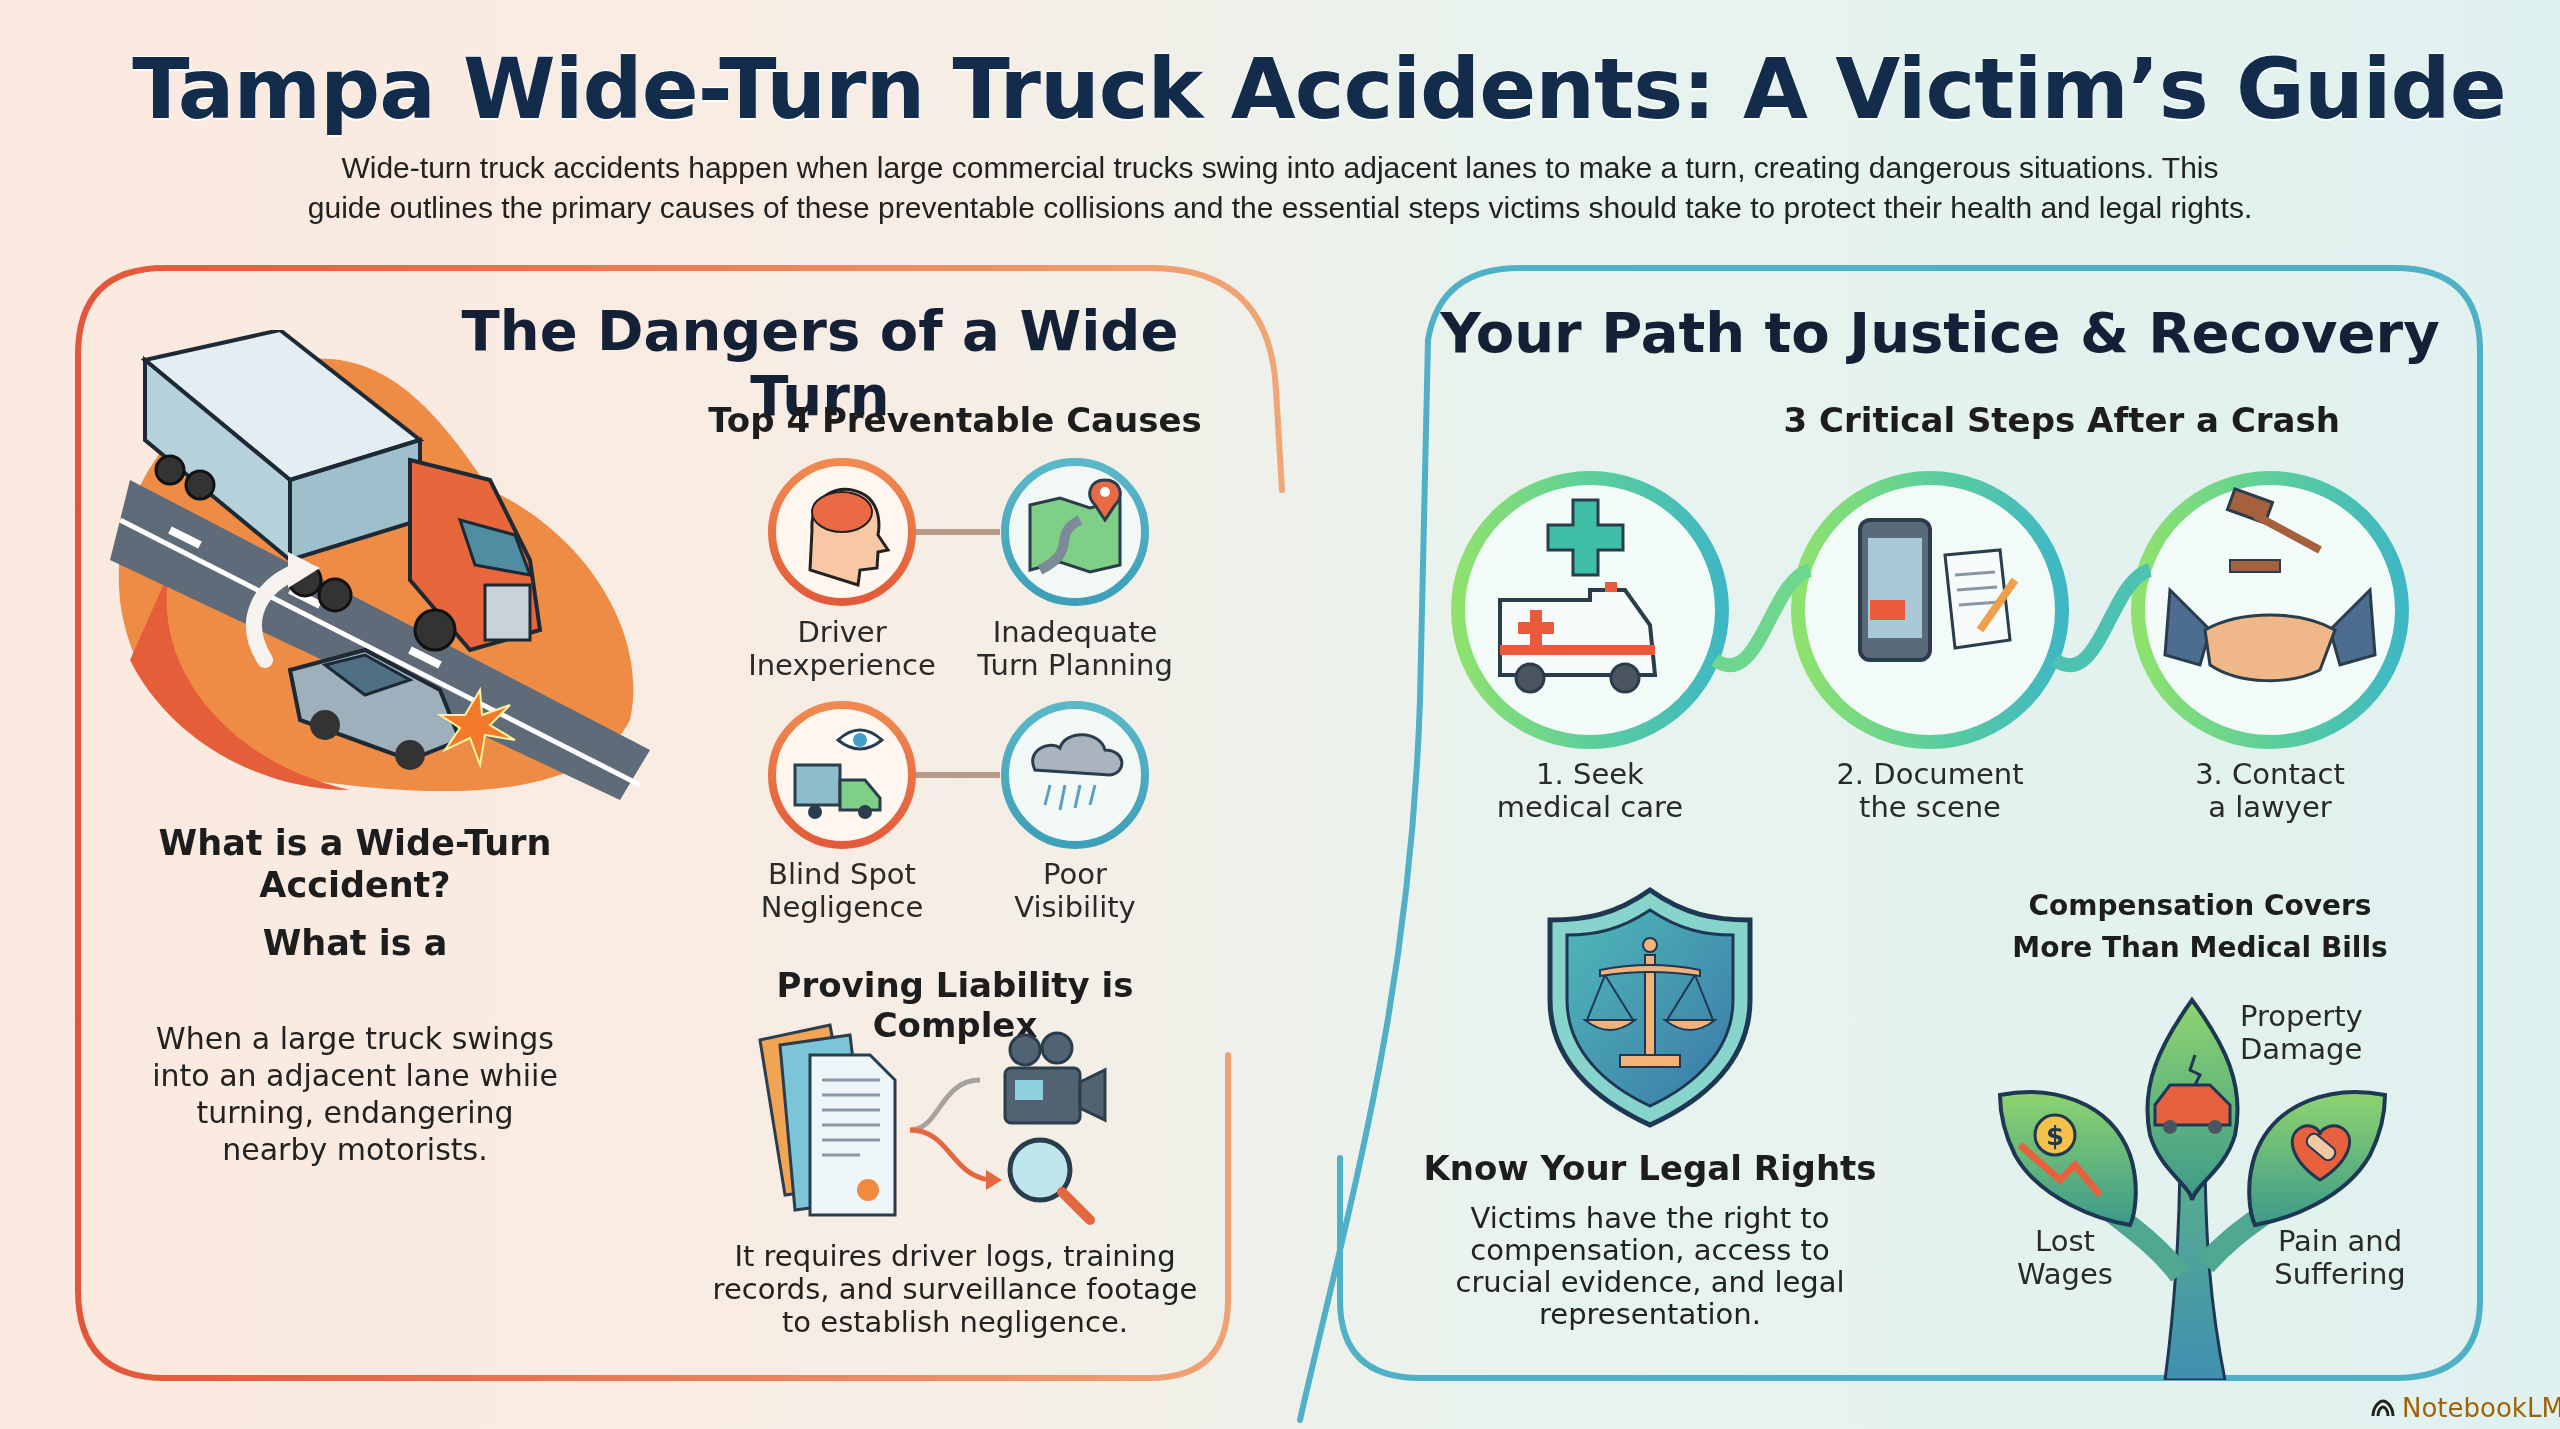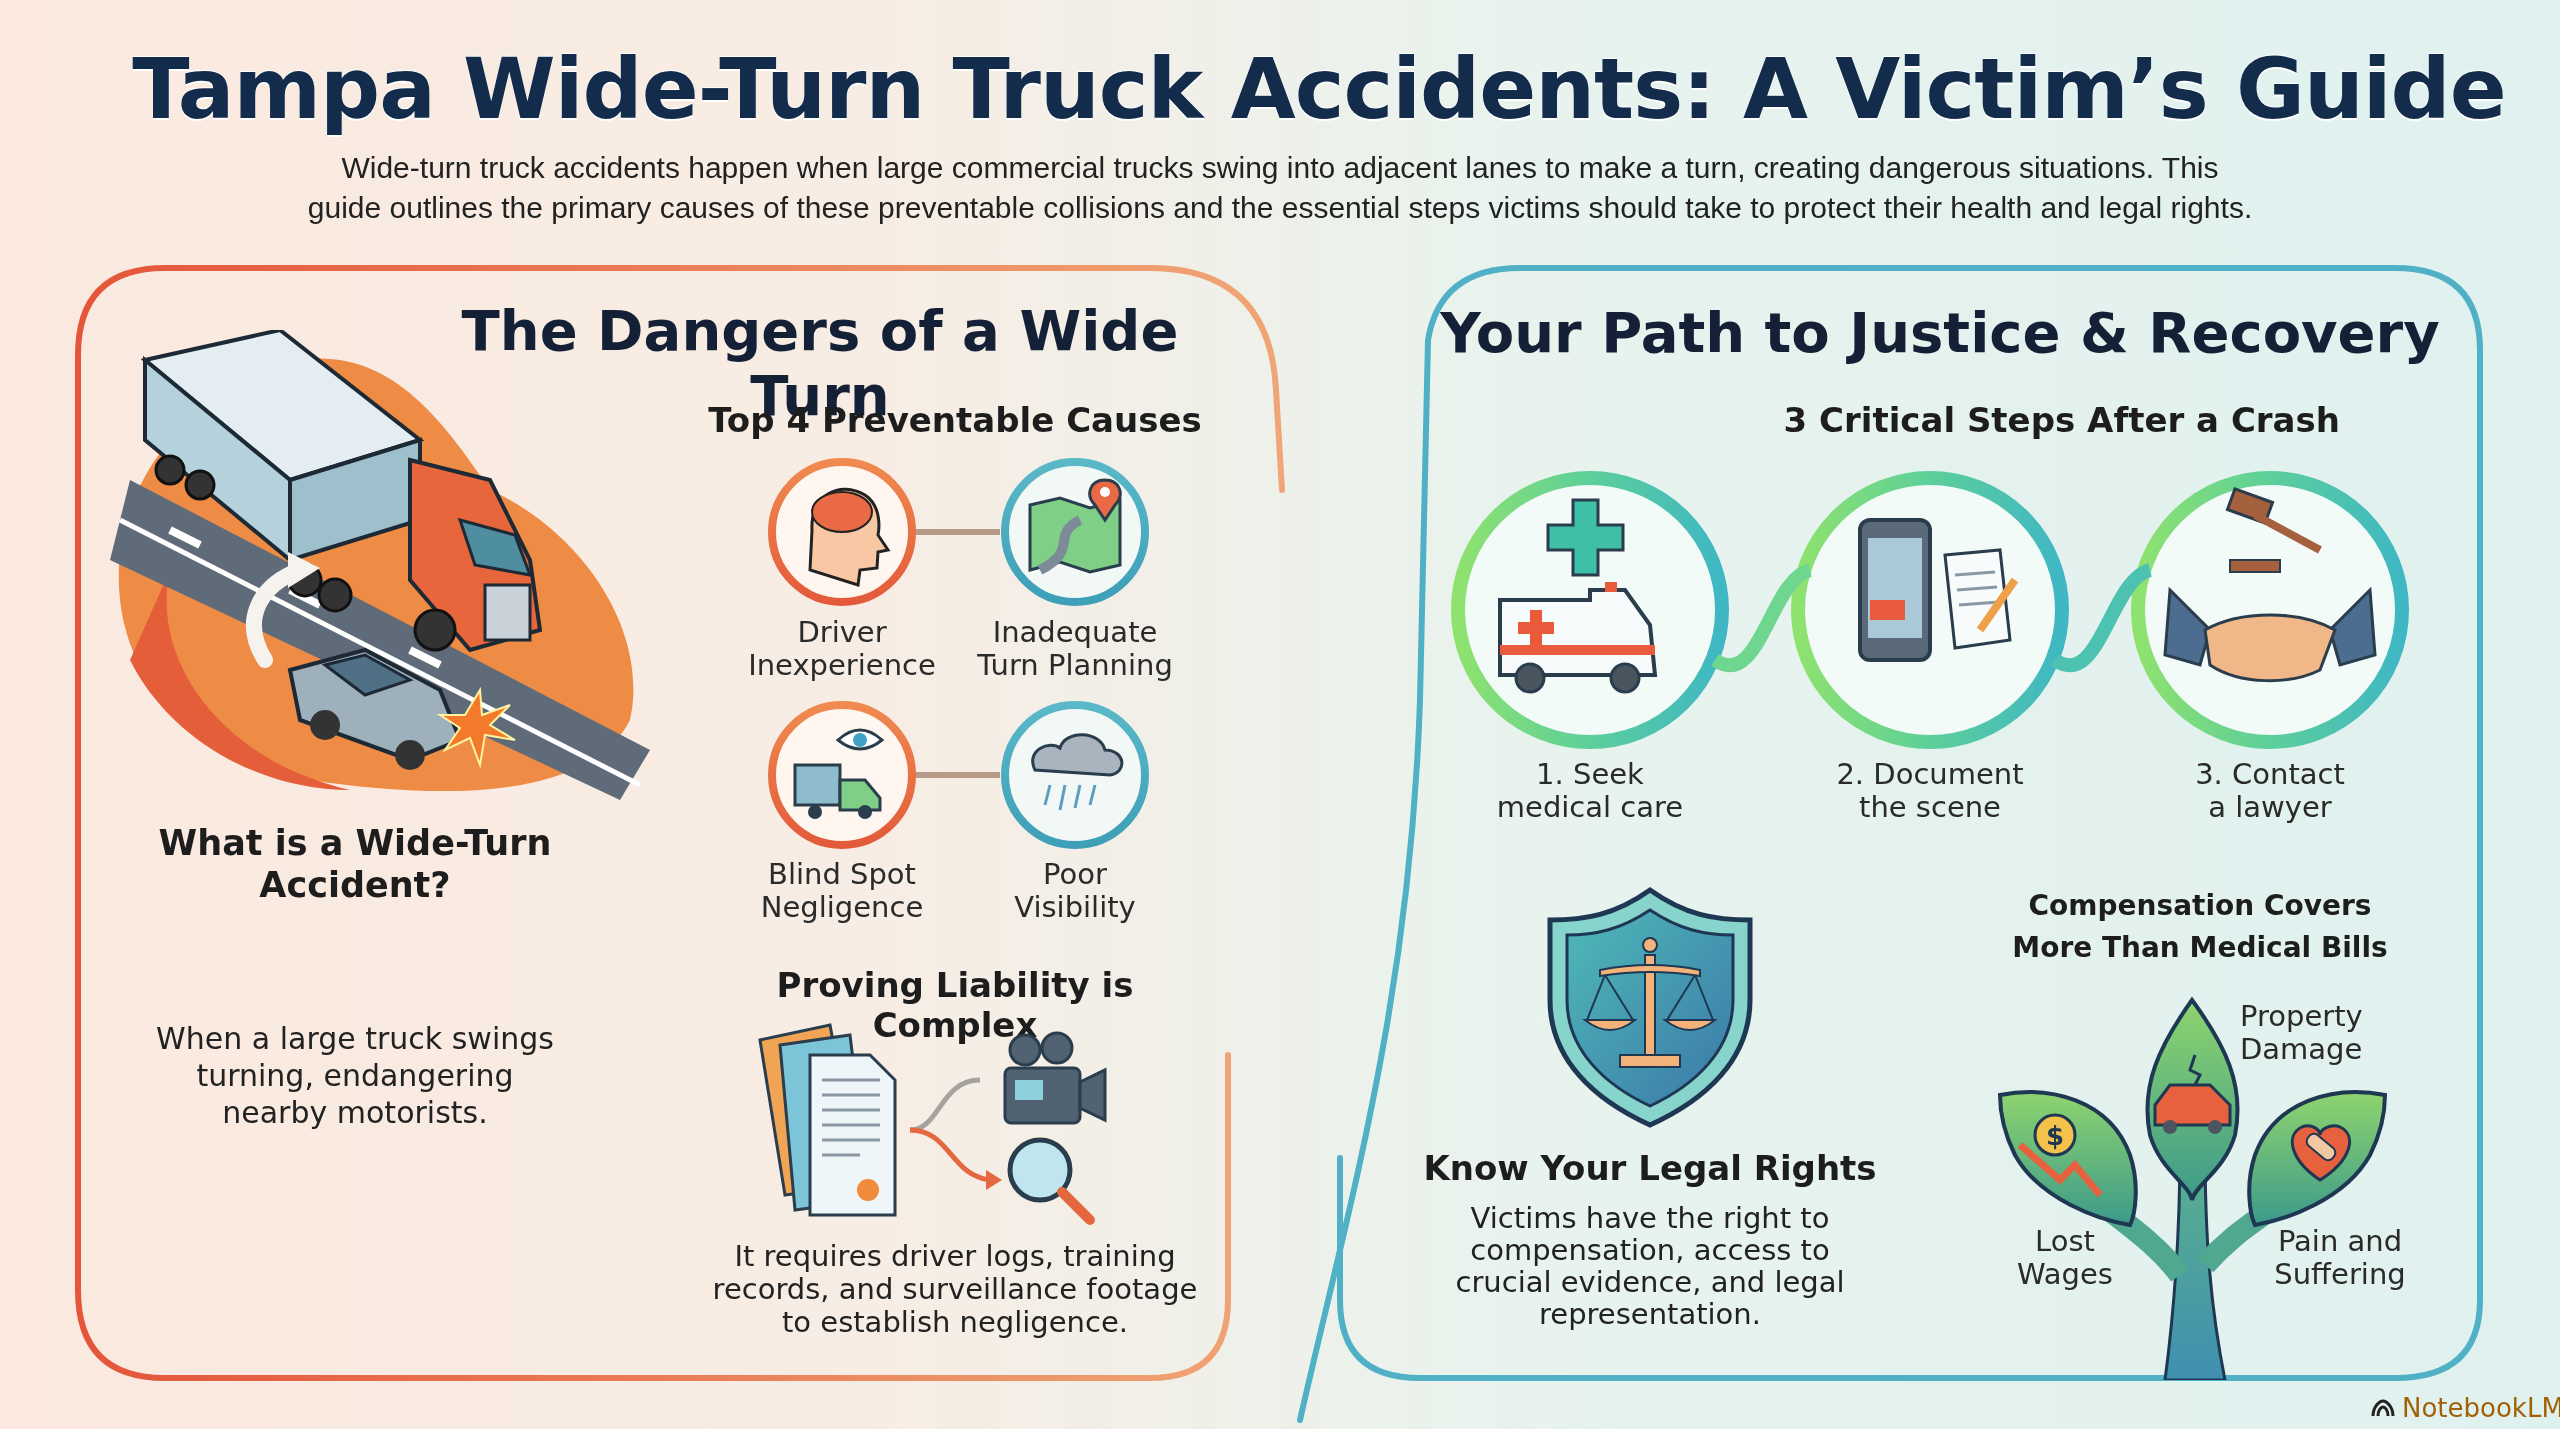--- a/index.html
+++ b/index.html
@@ -91,23 +91,25 @@
   <path d="M 180 340 L 255 320 L 330 360 L 350 410 L 300 430 L 190 390 Z" fill="#9fb0bd" stroke="#1d2a35" stroke-width="4"></path>
   <polygon points="215,335 255,325 300,350 255,365" fill="#4e6f84" stroke="#1d2a35" stroke-width="3"></polygon>
   <circle cx="215" cy="395" r="15" fill="#333"></circle>
   <circle cx="300" cy="425" r="15" fill="#333"></circle>
 
   <polygon points="355,385 370,360 372,385 400,375 380,395 405,410 375,405 370,435 360,408 335,420 350,398 330,385" fill="#f47a2b" stroke="#fff3a0" stroke-width="2"></polygon>
 </svg>
 
 <div class="abs h3" style="left:115px;top:822px;width:480px;font-size:35px;line-height:42px;">What is a Wide-Turn Accident?</div>
 <div class="abs h3" style="left:115px;top:922px;width:480px;font-size:35px;line-height:42px;">
+  <div>What is a</div>
 </div>
 <div class="abs body" style="left:115px;top:1020px;width:480px;font-size:30px;line-height:37px;">
   <div>When a large truck swings</div>
+  <div>into an adjacent lane whiie</div>
   <div>turning, endangering</div>
   <div>nearby motorists.</div>
 </div>
 
 <div class="abs h3" style="left:690px;top:400px;width:530px;font-size:34px;">Top 4 Preventable Causes</div>
 <svg class="abs" style="left:750px;top:450px" width="420" height="420" viewBox="0 0 420 420">
   <defs>
     <linearGradient id="orRing" x1="0" y1="0" x2="0" y2="1">
         <stop offset="0" stop-color="#f08a50"></stop>
         <stop offset="1" stop-color="#e35a3a"></stop>

